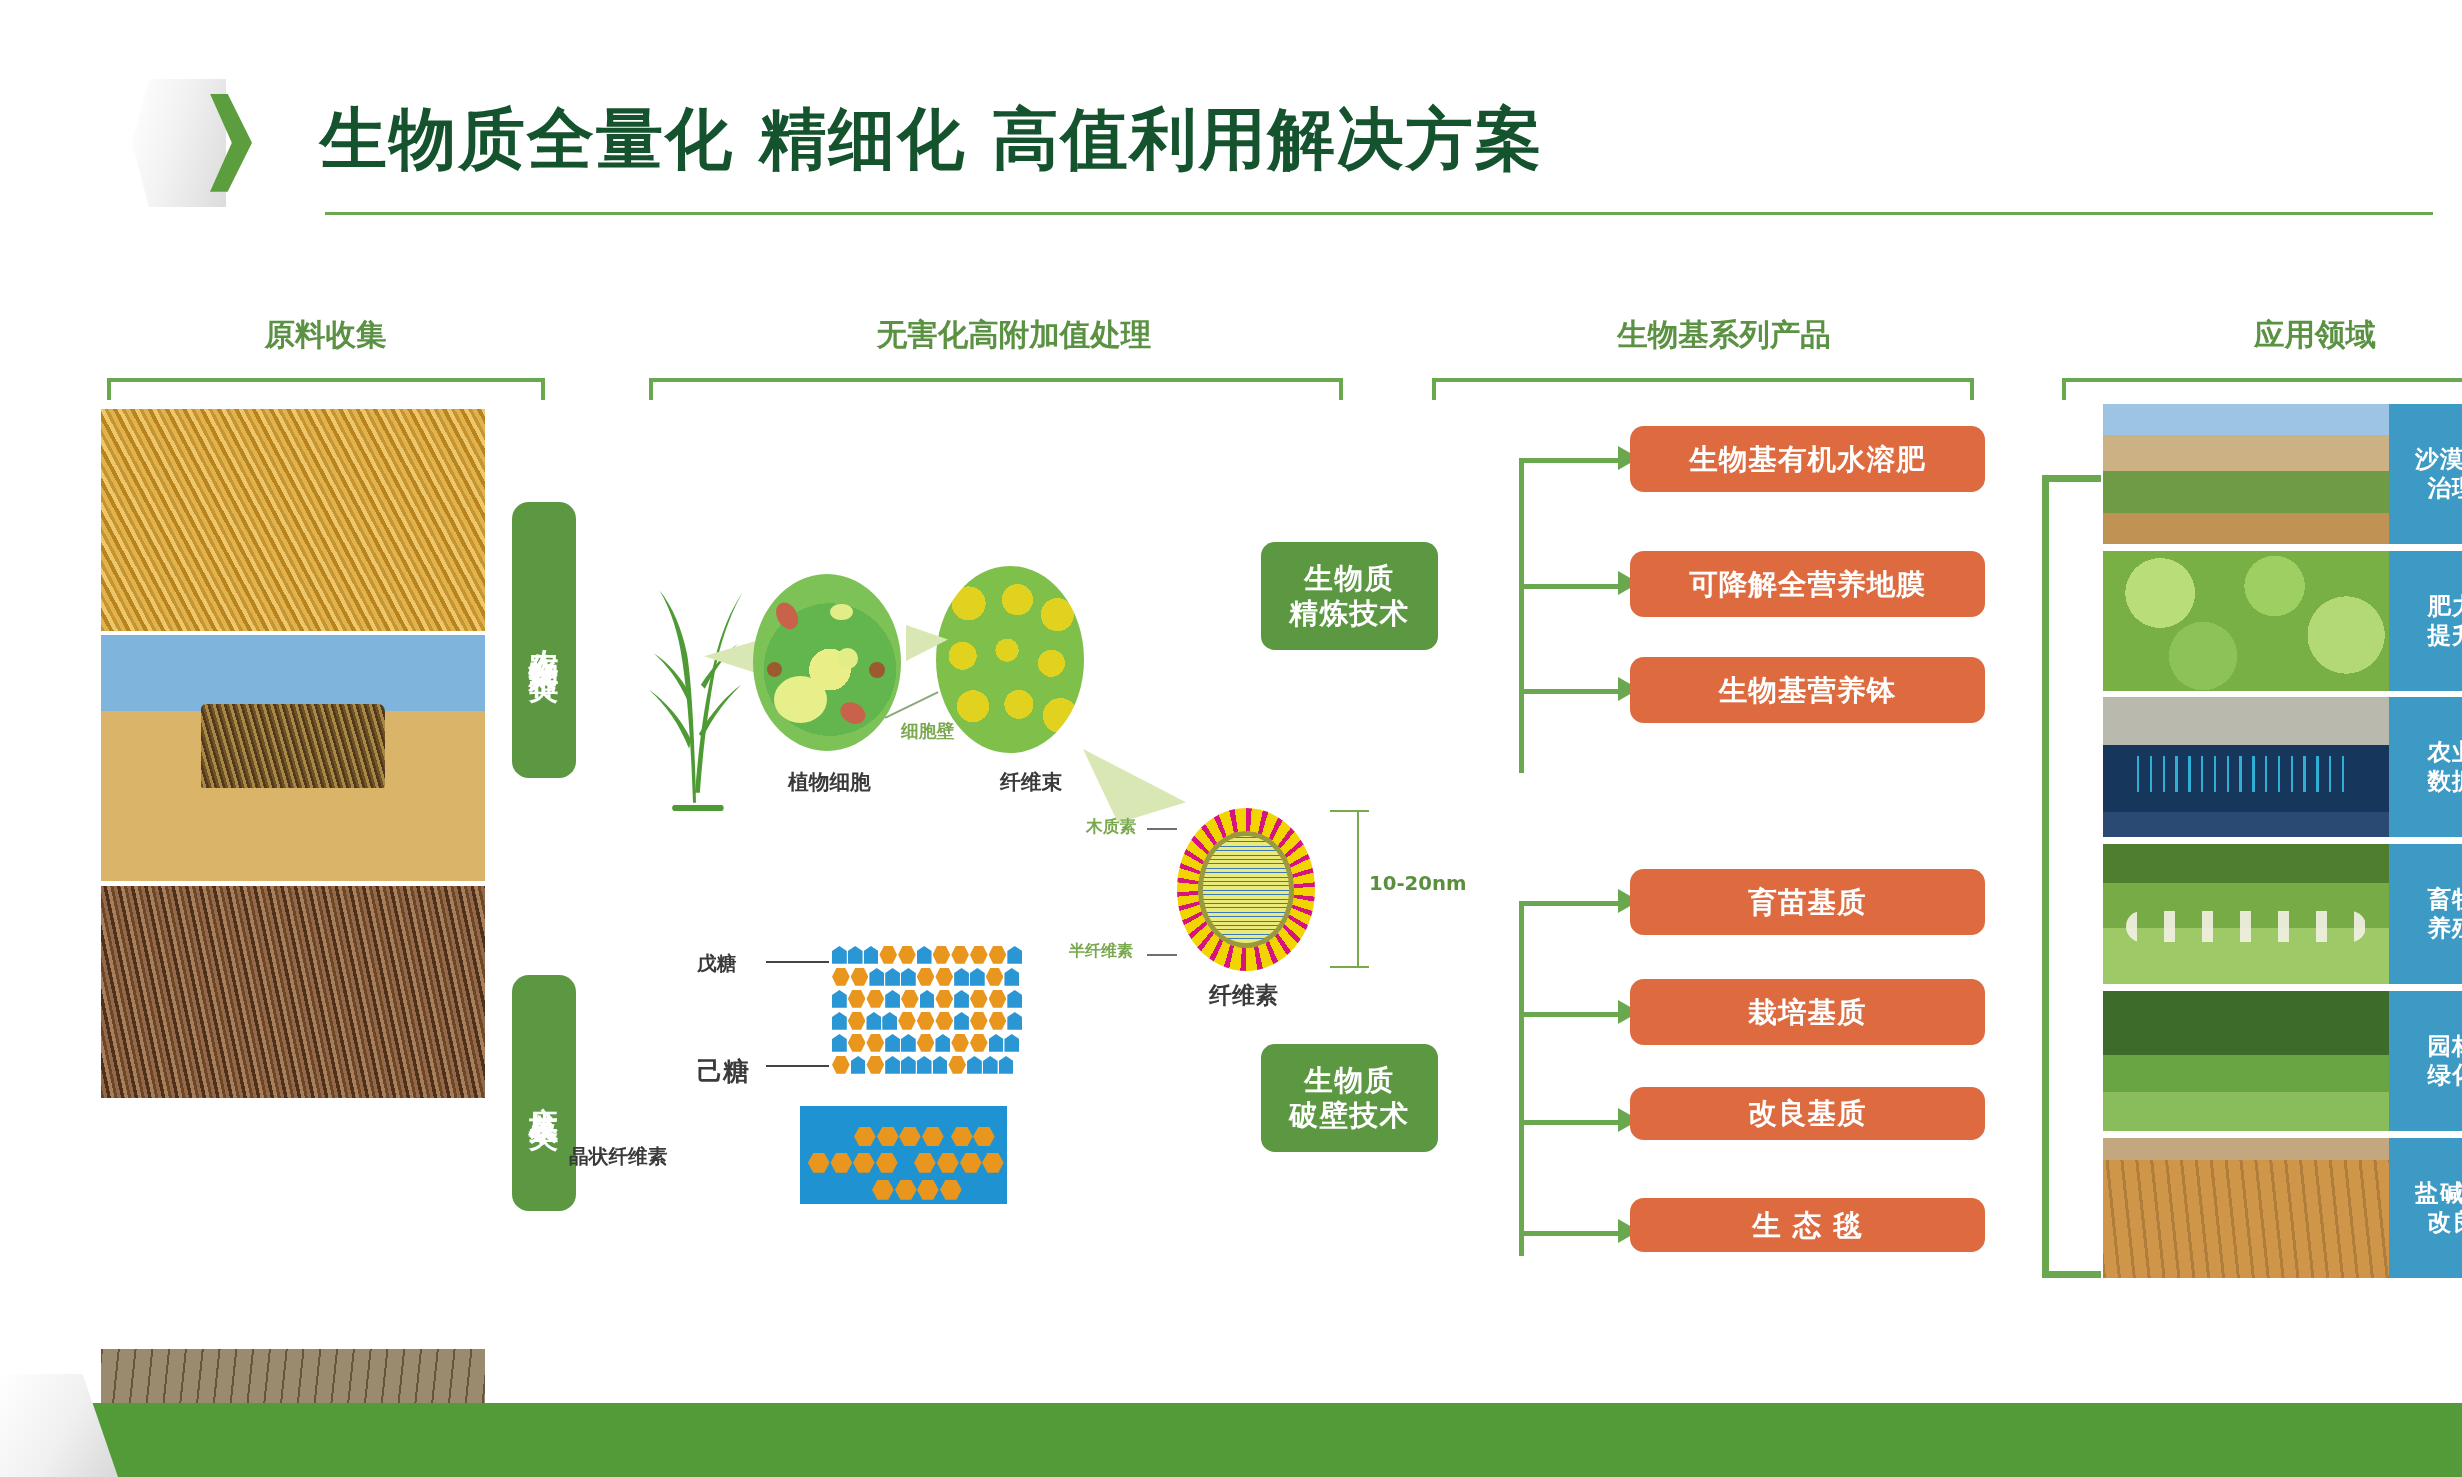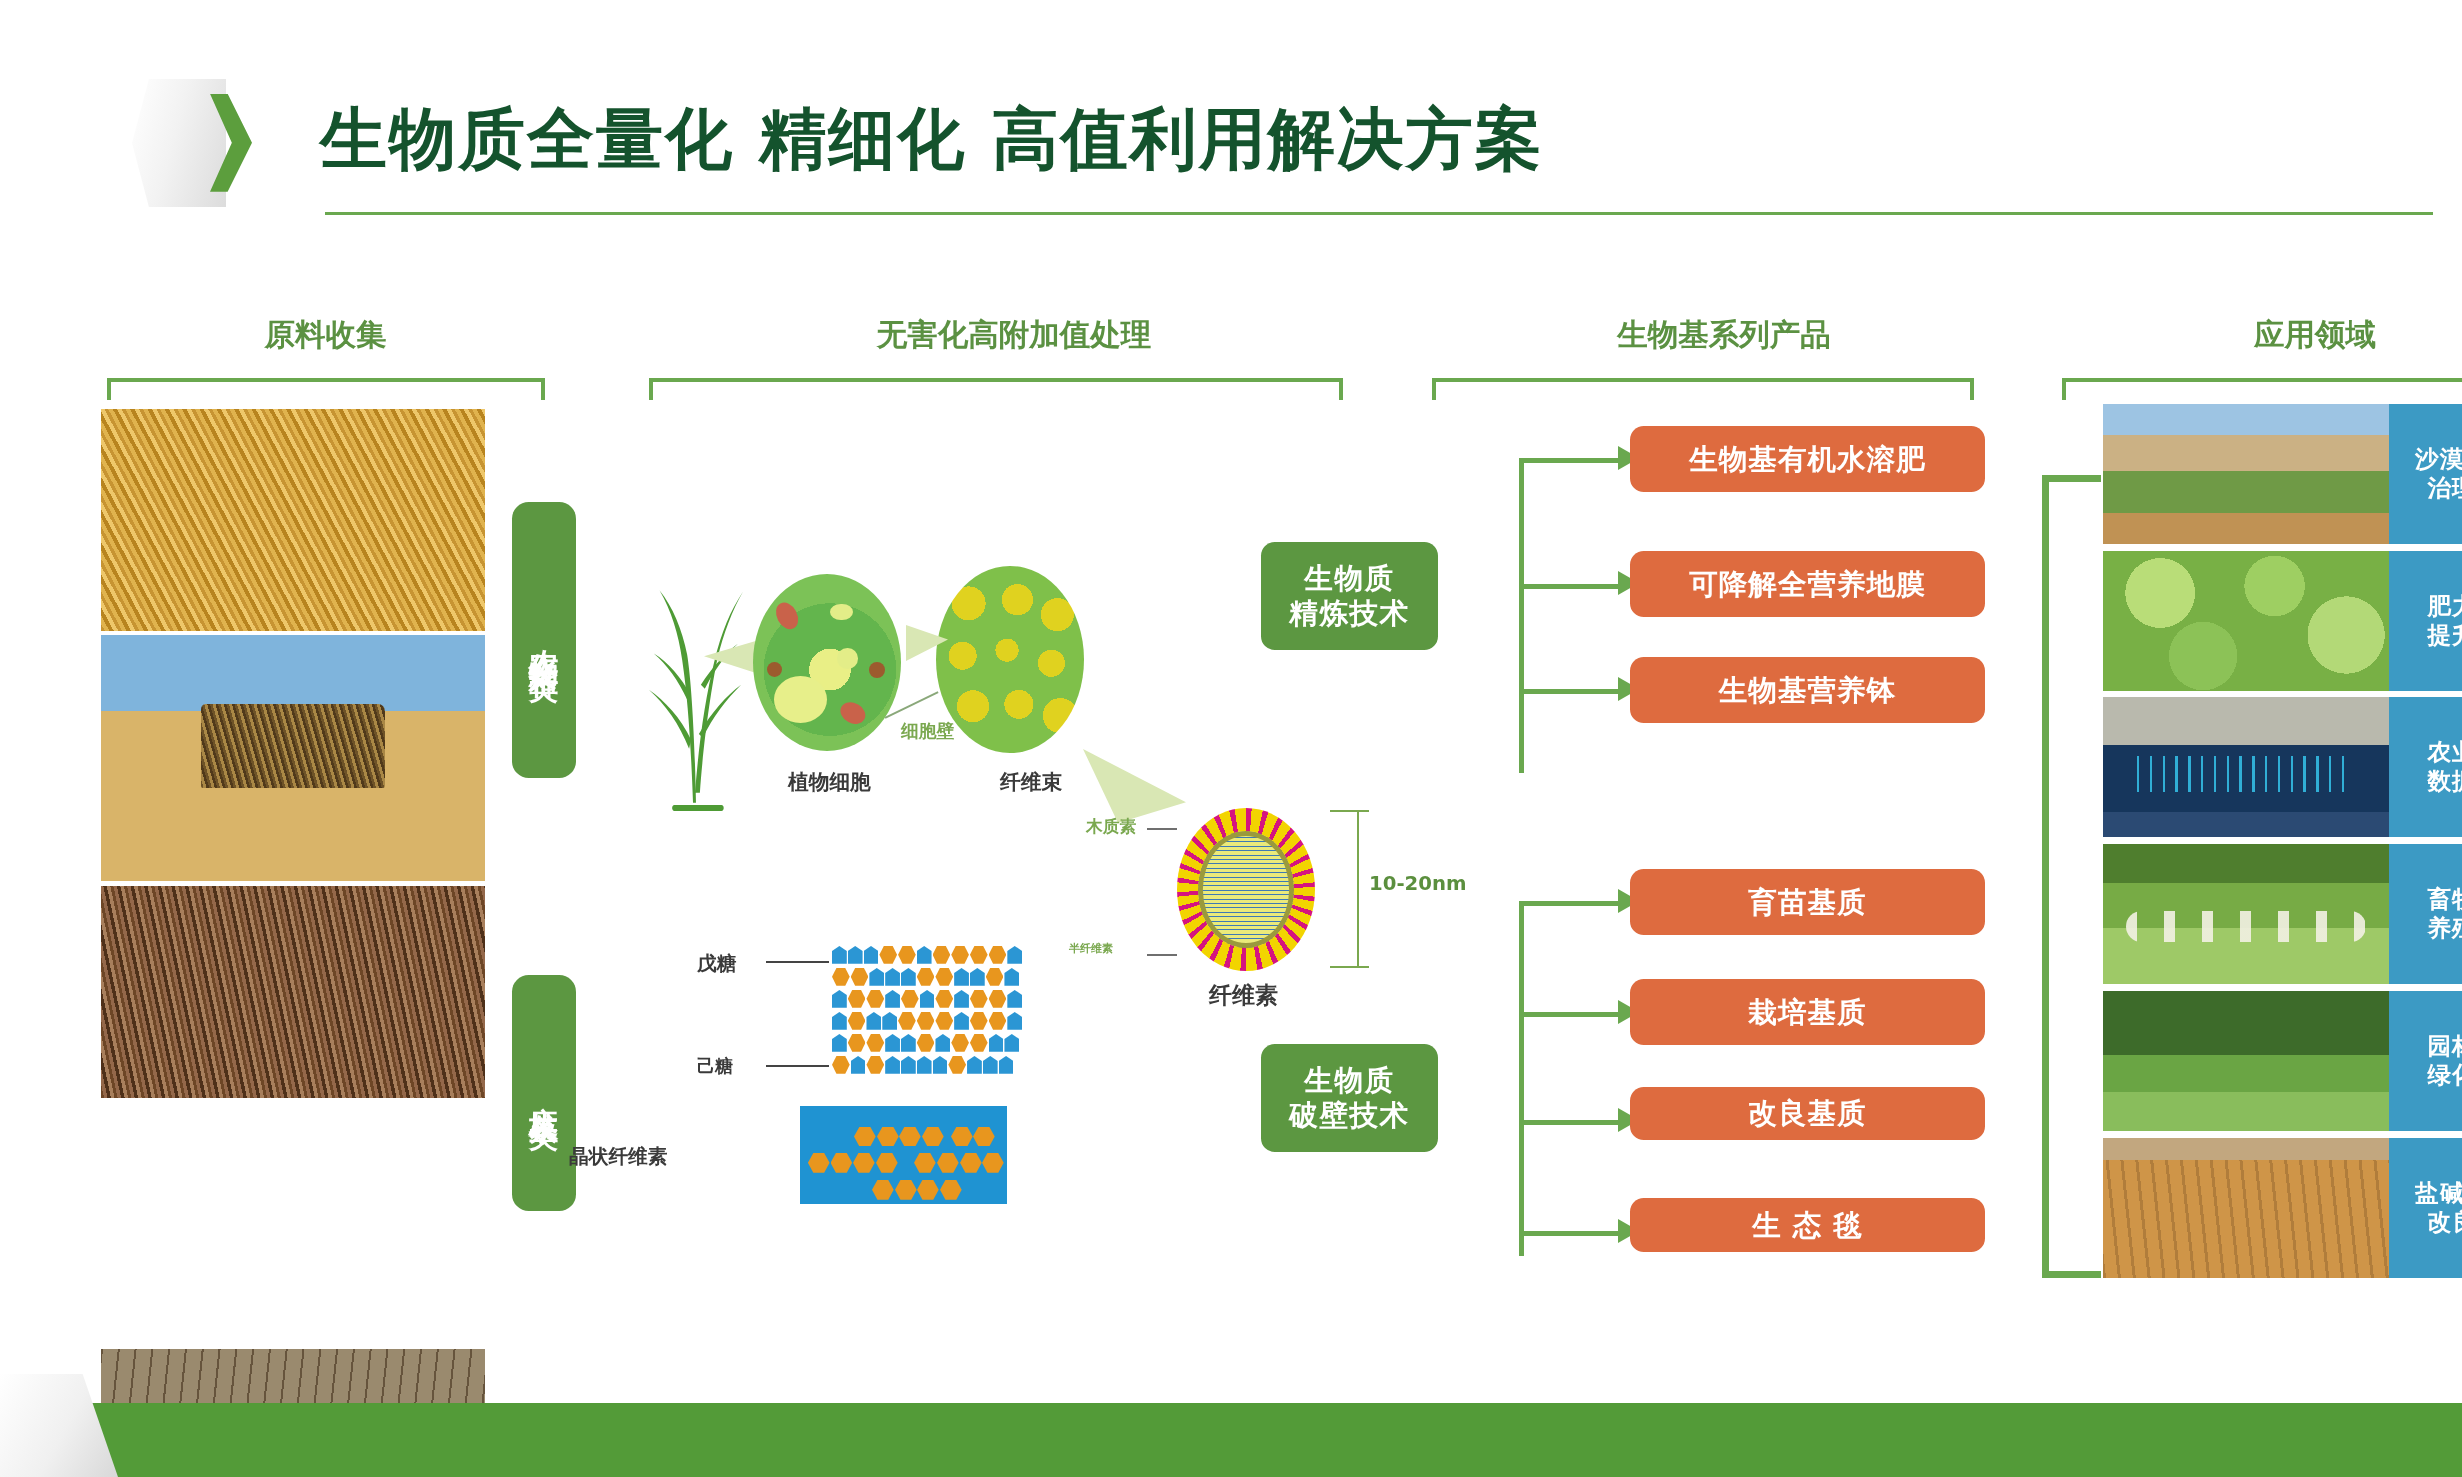--- a/index.html
+++ b/index.html
@@ -213,21 +213,21 @@
 
 <div class="sci-label green" style="left:901px;top:719px;font-size:17.7px;">细胞壁</div>
 <div class="lead-line" style="left:882px;top:704px;width:59px;height:1.5px;background:#8aa87a;transform:rotate(-26deg);"></div>
 <div class="sci-label" style="left:1000px;top:768px;">纤维束</div>
 
 <div id="fiber-cs">
   <div id="fiber-cs-inner"></div>
 </div>
 <div class="sci-label green" style="left:1086px;top:815px;font-size:16.7px;">木质素</div>
 <div class="lead-line" style="left:1147px;top:828px;width:29.5px;height:1.5px;background:#6f6f6f;"></div>
-<div class="sci-label green" style="left:1069px;top:941px;font-size:11px;">半纤维素</div>
+<div class="sci-label green" style="left:1069px;top:941px;font-size:16px;">半纤维素</div>
 <div class="lead-line" style="left:1147px;top:954px;width:29.5px;height:1.5px;background:#6f6f6f;"></div>
 <div class="sci-label" style="left:1209px;top:980px;font-size:23px;">纤维素</div>
 
 <div class="dim-line" style="left:1330px;top:810px;width:39px;height:2px;"></div>
 <div class="dim-line" style="left:1357px;top:810px;width:2px;height:158px;"></div>
 <div class="dim-line" style="left:1330px;top:966px;width:39px;height:2px;"></div>
 <div class="sci-label green" style="left:1369px;top:872px;font-size:19.7px;color:#5b8f3e;">10-20nm</div>
 
 <div class="sugar-row" style="left:832px;top:946px;">
   <i class="hexB"></i>
@@ -302,21 +302,21 @@
     <i class="hexB"></i>
     <i class="hexB"></i>
     <i class="hexB"></i>
     <i class="hexA"></i>
     <i class="hexB"></i>
     <i class="hexB"></i>
     <i class="hexB"></i>
 </div>
 <div class="sci-label" style="left:697px;top:950px;font-size:19.7px;">戊糖</div>
 <div class="lead-line" style="left:766px;top:961px;width:63px;"></div>
-<div class="sci-label" style="left:697px;top:1054px;font-size:18px;">己糖</div>
+<div class="sci-label" style="left:697px;top:1054px;font-size:26px;">己糖</div>
 <div class="lead-line" style="left:766px;top:1065px;width:63px;"></div>
 
 <div id="crystal-box">
   <div class="cbx-hex" style="left:54px;top:20.7px;"></div>
     <div class="cbx-hex" style="left:77px;top:20.7px;"></div>
   <div class="cbx-hex" style="left:99px;top:20.7px;"></div>
     <div class="cbx-hex" style="left:122px;top:20.7px;"></div>
   <div class="cbx-hex" style="left:151px;top:20.7px;"></div>
     <div class="cbx-hex" style="left:173px;top:20.7px;"></div>
   <div class="cbx-hex" style="left:7.9px;top:47px;"></div>

